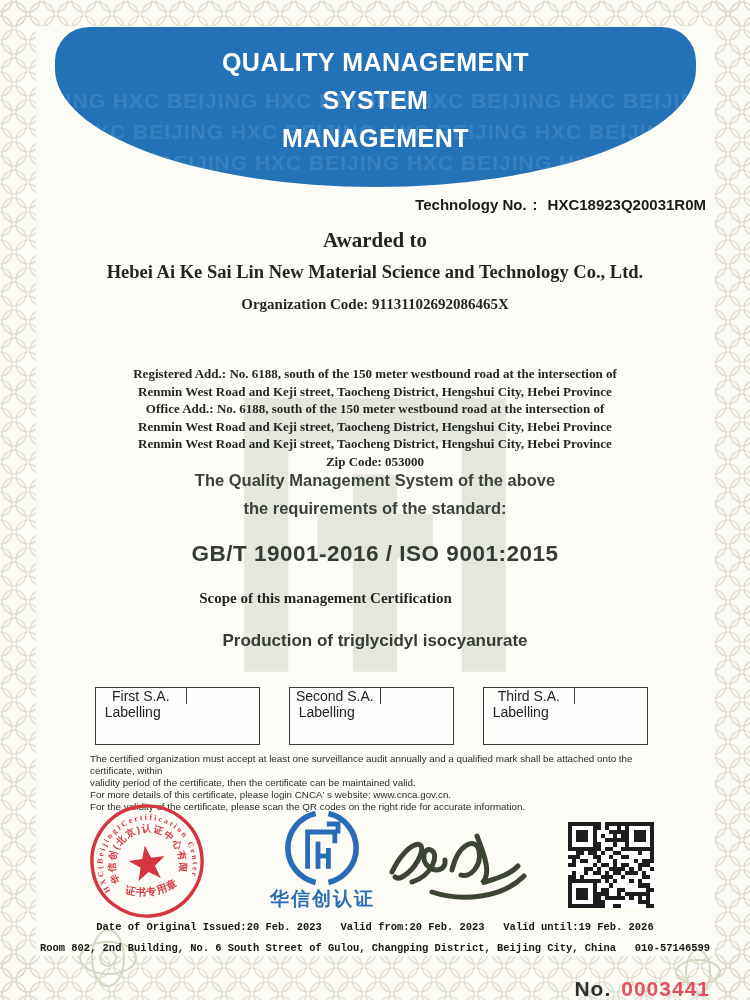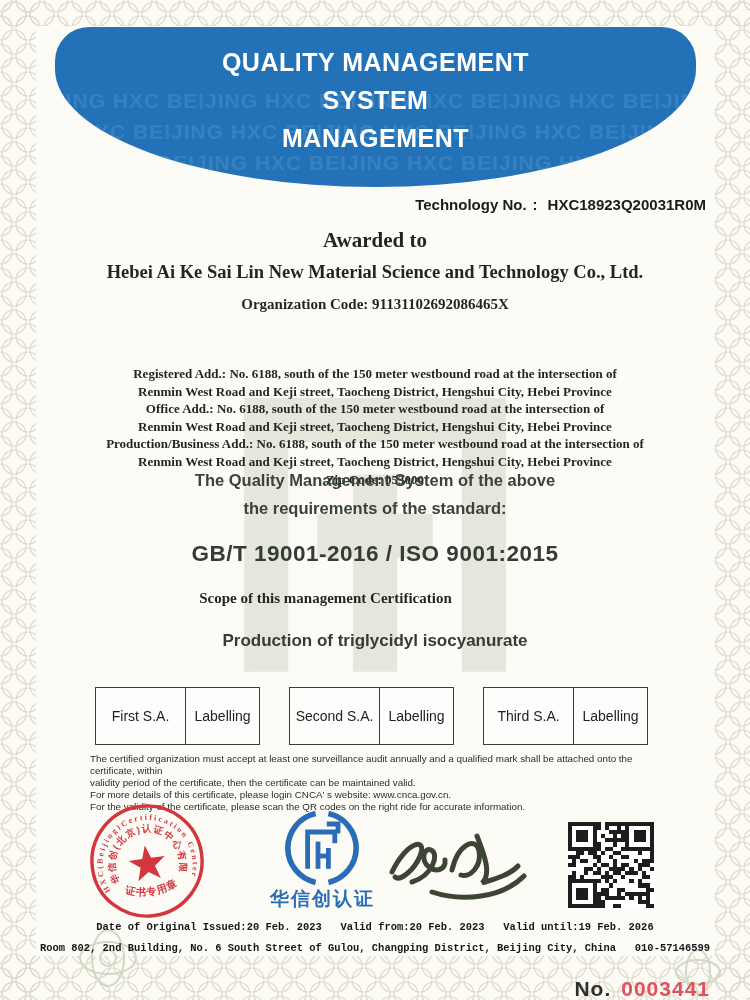--- a/index.html
+++ b/index.html
@@ -36,21 +36,21 @@
   .orgcode{top:296px;left:0;width:750px;text-align:center;font-size:15px;z-index:3;}
   .addr{top:321px;left:30px;width:690px;text-align:center;font-size:13px;line-height:17.6px;z-index:3;margin-top:44px;}
 
   .stmt{top:466px;left:45px;width:660px;text-align:center;font-size:16.5px;font-weight:bold;
         line-height:28px;color:#3a423c;z-index:3;}
   .standard{top:541px;left:0;width:750px;text-align:center;font-size:22.5px;font-weight:bold;color:#343c36;z-index:3;letter-spacing:.5px;}
   .scopehead{top:590px;left:0;width:651px;text-align:center;font-size:15px;z-index:3;}
   .scopeval{top:631px;left:0;width:750px;text-align:center;font-size:17px;font-weight:bold;color:#343c36;z-index:3;}
 
   .boxes{top:687px;left:95px;width:553px;display:flex;justify-content:space-between;z-index:3;}
-  .abox{display:flex;width:163px;height:56px;border:1.5px solid #3c3c3c;background:rgba(255,255,255,.6);}
+  .abox{display:flex;width:163px;height:56px;border:1.5px solid #3c3c3c;background:rgba(255,255,255,.6);flex-direction:column;}
   .abox .cell{display:flex;align-items:center;justify-content:center;font-size:14px;color:#222;}
   .abox .l{width:55%;border-right:1.5px solid #3c3c3c;}
   .abox .r{width:45%;}
 
   .fine{top:753px;left:90px;width:575px;font-size:9.8px;line-height:12px;color:#2c2c2c;z-index:3;}
 
   
   .stamp{left:88px;top:802px;z-index:4;transform:rotate(-8deg);}
   
   .logo{left:262px;top:808px;z-index:3;}
@@ -126,21 +126,20 @@
 
   <div class="abs awarded serif">Awarded to</div>
   <div class="abs company serif">Hebei Ai Ke Sai Lin New Material Science and Technology Co., Ltd.</div>
   <div class="abs orgcode serif">Organization Code: 91131102692086465X</div>
 
   <div class="abs addr serif">
     <div>Registered Add.: No. 6188, south of the 150 meter westbound road at the intersection of</div>
     <div>Renmin West Road and Keji street, Taocheng District, Hengshui City, Hebei Province</div>
     <div>Office Add.: No. 6188, south of the 150 meter westbound road at the intersection of</div>
     <div>Renmin West Road and Keji street, Taocheng District, Hengshui City, Hebei Province</div>
-    <div>Production/Business Add.: No. 6188, south of the 150 meter westbound road at the intersection of</div>
     <div>Renmin West Road and Keji street, Taocheng District, Hengshui City, Hebei Province</div>
     <div>Zip Code: 053000</div>
   </div>
 
   <div class="abs stmt">
     <div>The Quality Management System of the above</div>
     <div>the requirements of the standard:</div>
   </div>
 
   <div class="abs standard">GB/T 19001-2016 / ISO 9001:2015</div>

